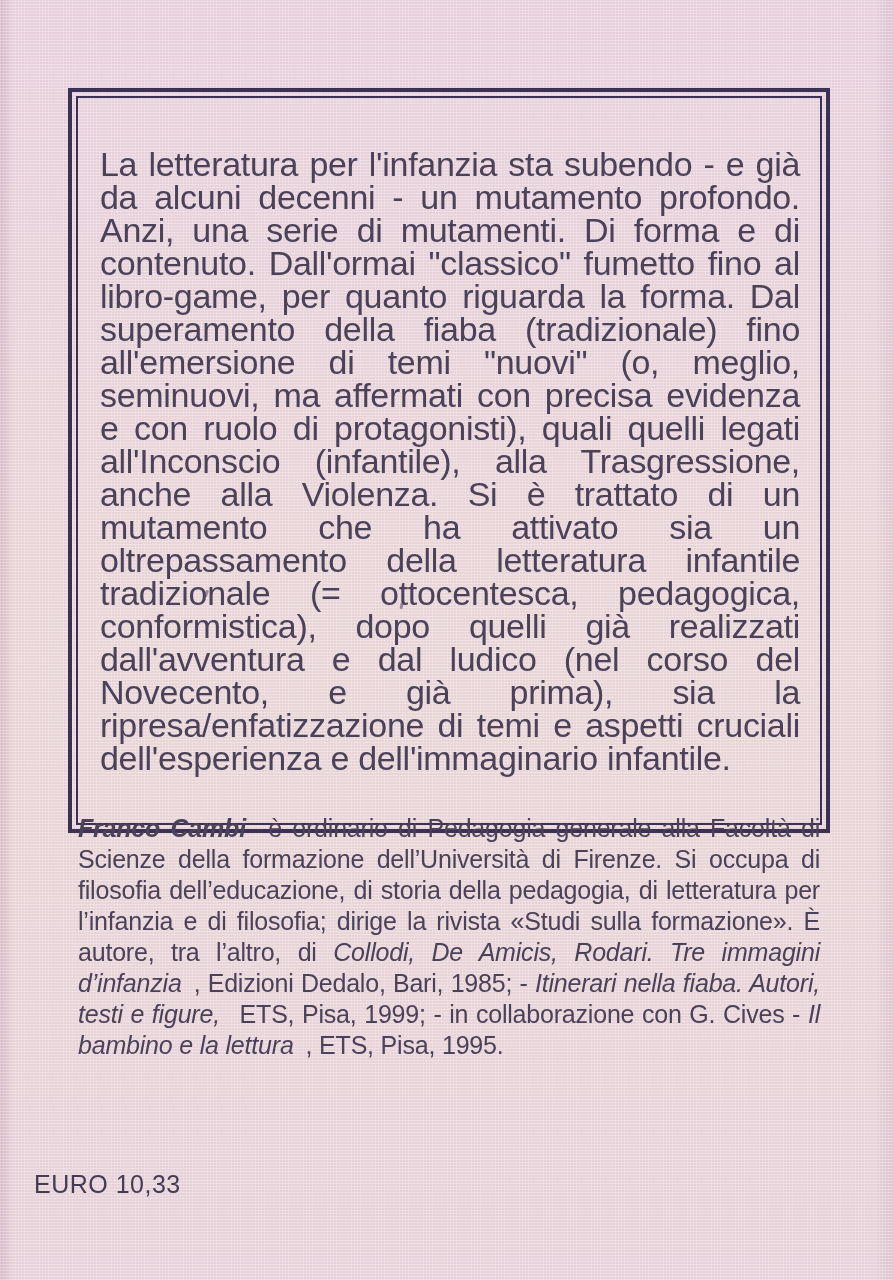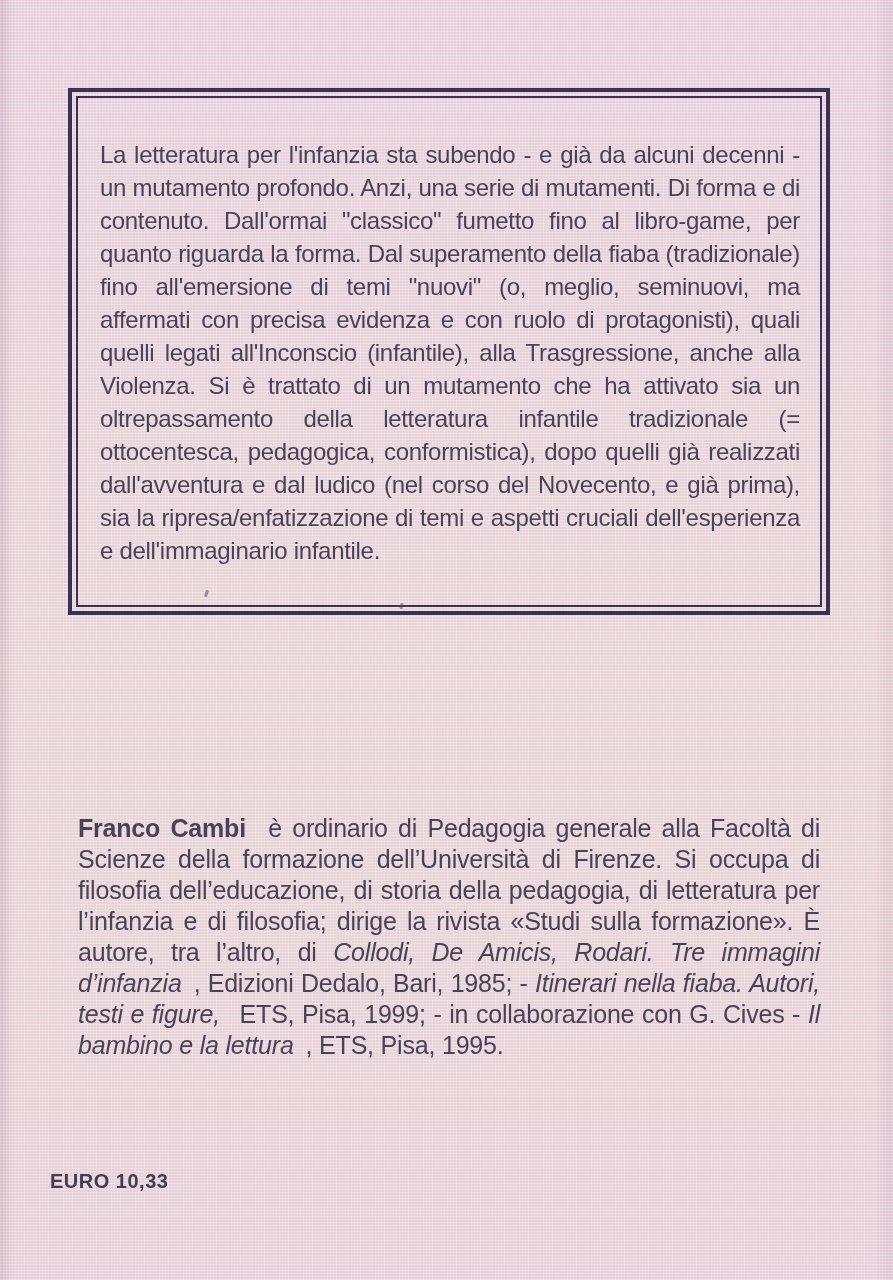--- a/index.html
+++ b/index.html
@@ -33,21 +33,21 @@
     padding: 4px;
     background: transparent;
   }
   .blurb-inner {
     box-sizing: border-box;
     border: 2px solid #3b3154;
     min-height: 442px;
     padding: 16px 20px 14px 22px;
   }
   .blurb-text {
-    font-size: 24px;
+    font-size: 34px;
     line-height: 33px;
     letter-spacing: -0.3px;
     text-align: justify;
     color: #4b4158;
     hyphens: auto;
   }
   .blurb-text::after {   
     content: "";
   }
 
@@ -56,30 +56,30 @@
     left: 78px;
     top: 788px;
     width: 742px;
     font-size: 25px;
     line-height: 31px;
     letter-spacing: -0.2px;
     text-align: justify;
     color: #4b4158;
     hyphens: auto;
   }
-  .seg-bold-italic { font-weight: bold; }
+  .seg-bold-italic { font-weight: bold; font-style: italic; }
   .seg-italic { font-style: italic; }
   .seg-regular { font-style: normal; margin-left: 12px; }
 
   .price {
     position: absolute;
-    left: 50px;
+    left: 34px;
     top: 1170px;
-    font-size: 20px;
-    font-weight: bold;
+    font-size: 25px;
+    font-weight: normal;
     letter-spacing: 0.5px;
     color: #453c54;
   }
 
   
   .speck {
     position: absolute;
     background: rgba(90,70,100,0.55);
     border-radius: 1px;
   }

